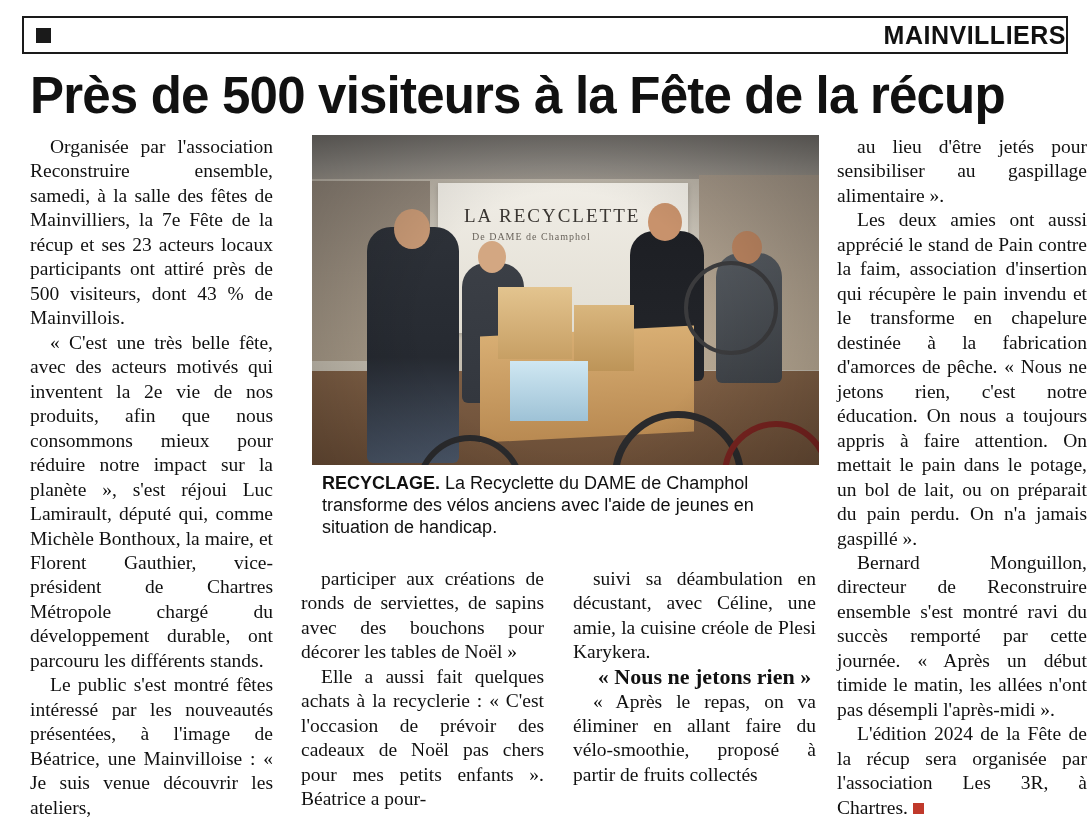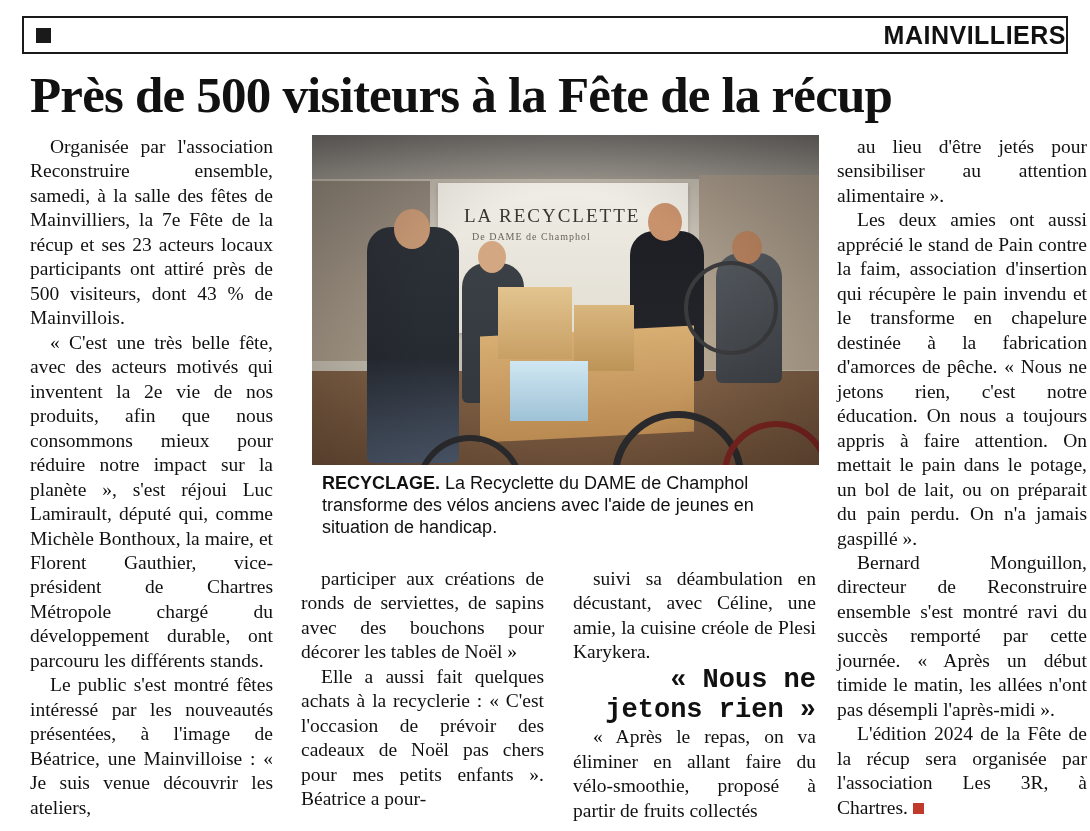--- a/index.html
+++ b/index.html
@@ -42,21 +42,21 @@
   .section-title {
     font-family: "Liberation Sans", sans-serif;
     font-weight: bold;
     font-size: 25px;
     letter-spacing: 0.5px;
     line-height: 1;
   }
 
   
   .headline {
-    font-family: Liberation Serif, serif;
+    font-family: Liberation Sans, sans-serif;
     font-weight: bold;
     font-size: 51px;
     line-height: 1.0;
     letter-spacing: -0.8px;
     margin: 16px 0 14px 8px;
     white-space: nowrap;
   }
 
   
   .body-area {
@@ -76,27 +76,27 @@
   .col p {
     margin: 0;
     text-indent: 20px;
   }
   .col-1 { left: 8px; }
   .col-2 { left: 279px; top: 432px; width: 243px; }
   .col-3 { left: 551px; top: 432px; width: 243px; }
   .col-4 { left: 815px; width: 250px; }
 
   .sub-head {
-    font-family: Liberation Mono, monospace;
-    font-weight: bold;
-    font-size: 27px;
+    font-family: Liberation Serif, serif;
+    font-weight: bold;
+    font-size: 22px;
     line-height: 1.12;
     margin: 12px 0 6px 0;
     text-indent: 0;
-    text-align: right;
+    text-align: center;
     hyphens: none;
   }
 
   .end-square {
     display: inline-block;
     width: 11px;
     height: 11px;
     background: #c0392b;
     margin-left: 5px;
     vertical-align: baseline;
@@ -270,20 +270,20 @@
       <p>Elle a aussi fait quelques achats à la recyclerie : « C'est l'occasion de prévoir des cadeaux de Noël pas chers pour mes petits enfants ». Béatrice a pour-</p>
     </div>
 
     <div class="col col-3">
       <p>suivi sa déambulation en décustant, avec Céline, une amie, la cuisine créole de Plesi Karykera.</p>
       <p class="sub-head">« Nous ne jetons rien »</p>
       <p>« Après le repas, on va éliminer en allant faire du vélo-smoothie, proposé à partir de fruits collectés</p>
     </div>
 
     <div class="col col-4">
-      <p>au lieu d'être jetés pour sensibiliser au attention alimentaire ».</p>
+      <p>au lieu d'être jetés pour sensibiliser au gaspillage alimentaire ».</p>
       <p>Les deux amies ont aussi apprécié le stand de Pain contre la faim, association d'insertion qui récupère le pain invendu et le transforme en chapelure destinée à la fabrication d'amorces de pêche. « Nous ne jetons rien, c'est notre éducation. On nous a toujours appris à faire attention. On mettait le pain dans le potage, un bol de lait, ou on préparait du pain perdu. On n'a jamais gaspillé ».</p>
       <p>Bernard Monguillon, directeur de Reconstruire ensemble s'est montré ravi du succès remporté par cette journée. « Après un début timide le matin, les allées n'ont pas désempli l'après-midi ».</p>
       <p><span>L'édition 2024 de la Fête de la récup sera organisée par l'association Les 3R, à Chartres.</span><span class="end-square"></span></p>
     </div>
 
   </div>
 </div>
 
 </body></html>

